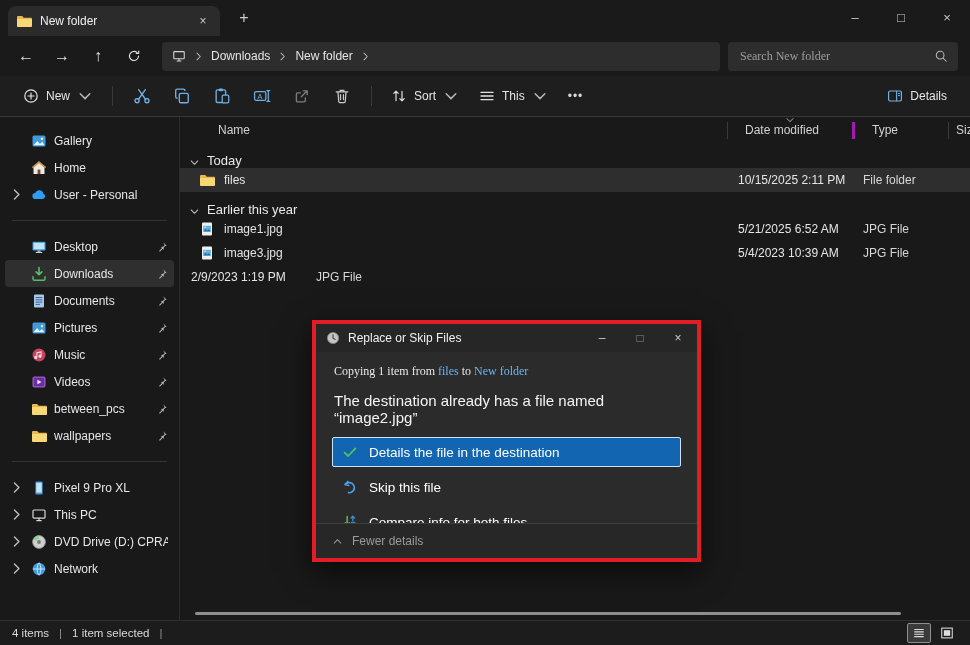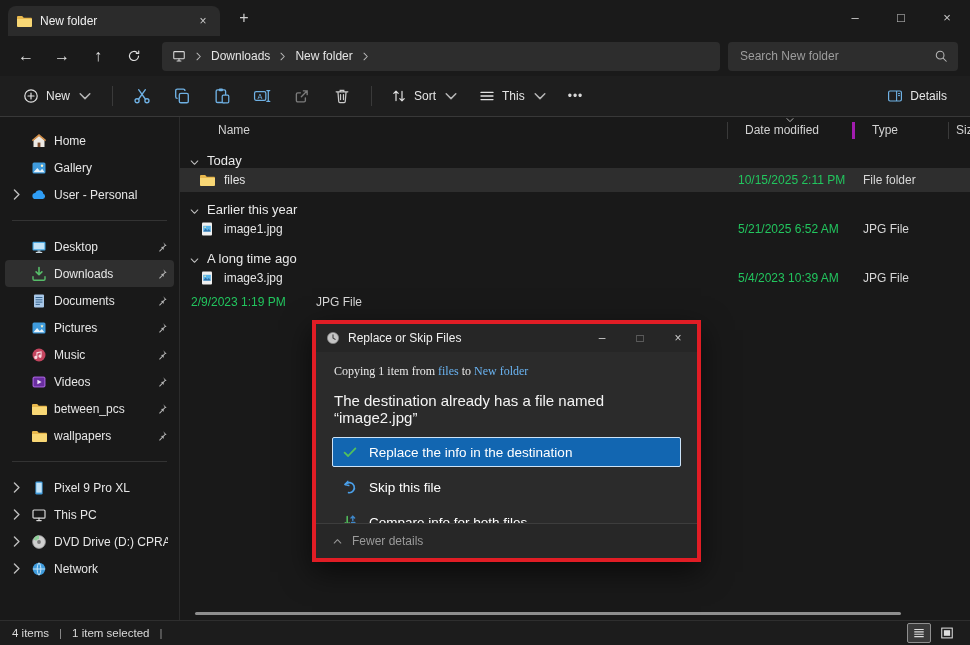--- a/index.html
+++ b/index.html
@@ -23,21 +23,21 @@
   .navbar{height:40px;background:#1a1a1a;display:flex;align-items:center;padding:0 8px;}
   .nav-btn{width:36px;height:30px;display:flex;align-items:center;justify-content:center;
     color:#e0e0e0;font-size:16px;border-radius:4px;flex:none;}
   .breadcrumb{flex:1;height:29px;background:#2d2d2d;border-radius:4px;margin:0 8px 0 10px;
     display:flex;align-items:center;padding:0 10px;gap:7px;color:#e4e4e4;}
   .crumb{white-space:nowrap;}
   .crumb-chev{width:11px;height:11px;color:#b9b9b9;display:inline-flex;}
   .search{width:210px;height:29px;background:#2d2d2d;border-radius:4px;display:flex;
     align-items:center;padding:0 10px;margin-right:4px;}
   .search input{flex:1;background:transparent;border:0;outline:0;color:#d9d9d9;
-    font-family:Liberation Sans, sans-serif;font-size:12px;}
+    font-family:Liberation Serif, serif;font-size:12px;}
   .search input::placeholder{color:#9d9d9d;}
 
   
   .toolbar{height:40px;background:#1e1e1e;border-bottom:1px solid #383838;display:flex;
     align-items:center;padding:0 14px;gap:2px;}
   .tb-btn{display:flex;align-items:center;gap:7px;padding:6px 9px;border-radius:4px;color:#e6e6e6;}
   .tb-ic{width:38px;height:32px;display:flex;align-items:center;justify-content:center;border-radius:4px;}
   .tb-sep{width:1px;height:20px;background:#3a3a3a;margin:0 8px;}
   .tb-spacer{flex:1;}
   .dd{width:10px;height:10px;color:#b5b5b5;}
@@ -72,21 +72,21 @@
   .fl-hcell-2{width:96px;border-left:3px solid #a21caf;}
   .fl-hcell-3{flex:1;border-left:1px solid #3a3a3a;padding-left:7px;overflow:hidden;}
   .sort-caret{position:absolute;top:-8px;left:50%;transform:translateX(-50%);width:10px;height:10px;color:#bdbdbd;}
   .fl-group{height:23px;margin-top:2px;display:flex;align-items:flex-end;gap:7px;padding-left:9px;
     font-size:13px;color:#e9e9e9;}
   .group-chevron{width:11px;height:11px;color:#c2c2c2;display:inline-flex;}
   .fl-row{height:24px;display:flex;align-items:center;color:#e4e4e4;}
   .fl-row.selected{background:#2e2e2e;}
   .cell{box-sizing:border-box;white-space:nowrap;overflow:hidden;}
   .cell-name{width:547px;display:flex;align-items:center;gap:9px;padding-left:19px;}
-  .cell-date{width:125px;padding-left:11px;color:#22c55e;}
+  .cell-date{width:125px;padding-left:11px;color:#e5e5e5;}
   .cell-type{width:96px;padding-left:11px;color:#d6d6d6;}
   .hscrollbar{position:absolute;bottom:5px;left:15px;width:706px;height:3px;background:#8e8e8e;border-radius:2px;}
 
   
   .statusbar{position:absolute;left:0;right:0;bottom:0;height:25px;background:#1c1c1c;
     border-top:1px solid #2e2e2e;display:flex;align-items:center;padding:0 12px;gap:10px;
     font-size:11.5px;color:#dadada;box-sizing:border-box;}
   .sb-pipe{color:#8f8f8f;}
   .sb-right{margin-left:auto;display:flex;gap:5px;align-items:center;}
   .view-toggle{width:22px;height:18px;display:flex;align-items:center;justify-content:center;border-radius:2px;}
@@ -295,37 +295,37 @@
       <span>Details</span>
     </div>
   </div>
 
   <div class="main">
     <div class="sidebar">
         <div class="sb-item">
           <span class="sb-expander"></span>
           <span class="icon">
             <svg viewBox="0 0 16 16">
+              <rect x="1.5" y="2.5" width="13" height="11" rx="1.5" fill="#3f9bdc"></rect>
+              <path d="M2.5 12.2l3.8-4.3 2.7 3 2.2-2.1 2.3 3.4z" fill="#eaf4fb"></path>
+              <circle cx="11" cy="5.8" r="1.2" fill="#fdf3c2"></circle>
+            </svg>
+          </span>
+          <span class="sb-label">Gallery</span>
+        </div>
+        <div class="sb-item">
+          <span class="sb-expander"></span>
+          <span class="icon">
+            <svg viewBox="0 0 16 16">
               <path d="M8 2.6l5.5 4.6V14H2.5V7.2z" fill="#ece9e4"></path>
               <path d="M8 1L.9 7.1l.9 1.1L8 3.3l6.2 4.9.9-1.1z" fill="#d28f4a"></path>
               <rect x="6.6" y="9.6" width="2.8" height="4.4" fill="#7a4a2b"></rect>
             </svg>
           </span>
           <span class="sb-label">Home</span>
-        </div>
-        <div class="sb-item">
-          <span class="sb-expander"></span>
-          <span class="icon">
-            <svg viewBox="0 0 16 16">
-              <rect x="1.5" y="2.5" width="13" height="11" rx="1.5" fill="#3f9bdc"></rect>
-              <path d="M2.5 12.2l3.8-4.3 2.7 3 2.2-2.1 2.3 3.4z" fill="#eaf4fb"></path>
-              <circle cx="11" cy="5.8" r="1.2" fill="#fdf3c2"></circle>
-            </svg>
-          </span>
-          <span class="sb-label">Gallery</span>
         </div>
         <div class="sb-item">
           <span class="sb-expander">
             <svg viewBox="0 0 16 16" fill="none">
               <path d="M5.8 3.2L10.6 8l-4.8 4.8" stroke="currentColor" stroke-width="1.5" stroke-linecap="round" stroke-linejoin="round"></path>
             </svg>
           </span>
           <span class="icon">
             <svg viewBox="0 0 16 16">
               <path d="M4.6 12a3 3 0 0 1-.4-6A4.2 4.2 0 0 1 12.3 6.8 2.7 2.7 0 0 1 11.8 12z" fill="#2f9df4"></path>
@@ -576,28 +576,20 @@
                   <rect x="4.2" y="4.8" width="7.6" height="5.8" fill="#59b4e8"></rect>
                   <path d="M4.2 10.6l2.5-3 1.6 1.8 1.5-1.4 2 2.6z" fill="#2f6ea6"></path>
                   <circle cx="6.1" cy="6.3" r=".8" fill="#fdf3a9"></circle>
                 </svg>
               </span>
               <span>image1.jpg</span>
             </div>
             <div class="cell cell-date">5/21/2025 6:52 AM</div>
             <div class="cell cell-type">JPG File</div>
           </div>
-          <div class="fl-group">
-            <span class="group-chevron">
-              <svg viewBox="0 0 16 16" fill="none">
-                <path d="M3.2 5.8L8 10.6l4.8-4.8" stroke="currentColor" stroke-width="1.5" stroke-linecap="round" stroke-linejoin="round"></path>
-              </svg>
-            </span>
-            <span>A long time ago</span>
-          </div>
           <div class="fl-row">
             <div class="cell cell-name">
               <span class="icon">
                 <svg viewBox="0 0 16 16">
                   <rect x="3" y="1.5" width="10" height="13" rx="1" fill="#f0f0f0"></rect>
                   <rect x="4.2" y="4.8" width="7.6" height="5.8" fill="#59b4e8"></rect>
                   <path d="M4.2 10.6l2.5-3 1.6 1.8 1.5-1.4 2 2.6z" fill="#2f6ea6"></path>
                   <circle cx="6.1" cy="6.3" r=".8" fill="#fdf3a9"></circle>
                 </svg>
               </span>
@@ -636,21 +628,21 @@
         <span>Copying 1 item from </span><span class="link">files</span><span> to </span><span class="link">New folder</span>
       </div>
       <div class="dlg-message">The destination already has a file named “image2.jpg”</div>
       <div class="dlg-options">
           <div class="dlg-option selected">
             <span class="icon i16">
               <svg viewBox="0 0 16 16" fill="none">
                 <path d="M2.6 8.6l3.5 3.4 7.3-7.6" stroke="#52c15c" stroke-width="1.8" stroke-linecap="round" stroke-linejoin="round"></path>
               </svg>
             </span>
-            <span>Replace the info in the destination</span>
+            <span>Details the file in the destination</span>
           </div>
           <div class="dlg-option">
             <span class="icon i16">
               <svg viewBox="0 0 16 16" fill="none">
                 <path d="M5.8 2.4L3 5.6l3.8 1" stroke="#4a9fe8" stroke-width="1.5" stroke-linecap="round" stroke-linejoin="round"></path>
                 <path d="M3.3 5.4A5.1 5.1 0 1 1 6.6 13.7" stroke="#4a9fe8" stroke-width="1.7" stroke-linecap="round"></path>
               </svg>
             </span>
             <span>Skip this file</span>
           </div>

